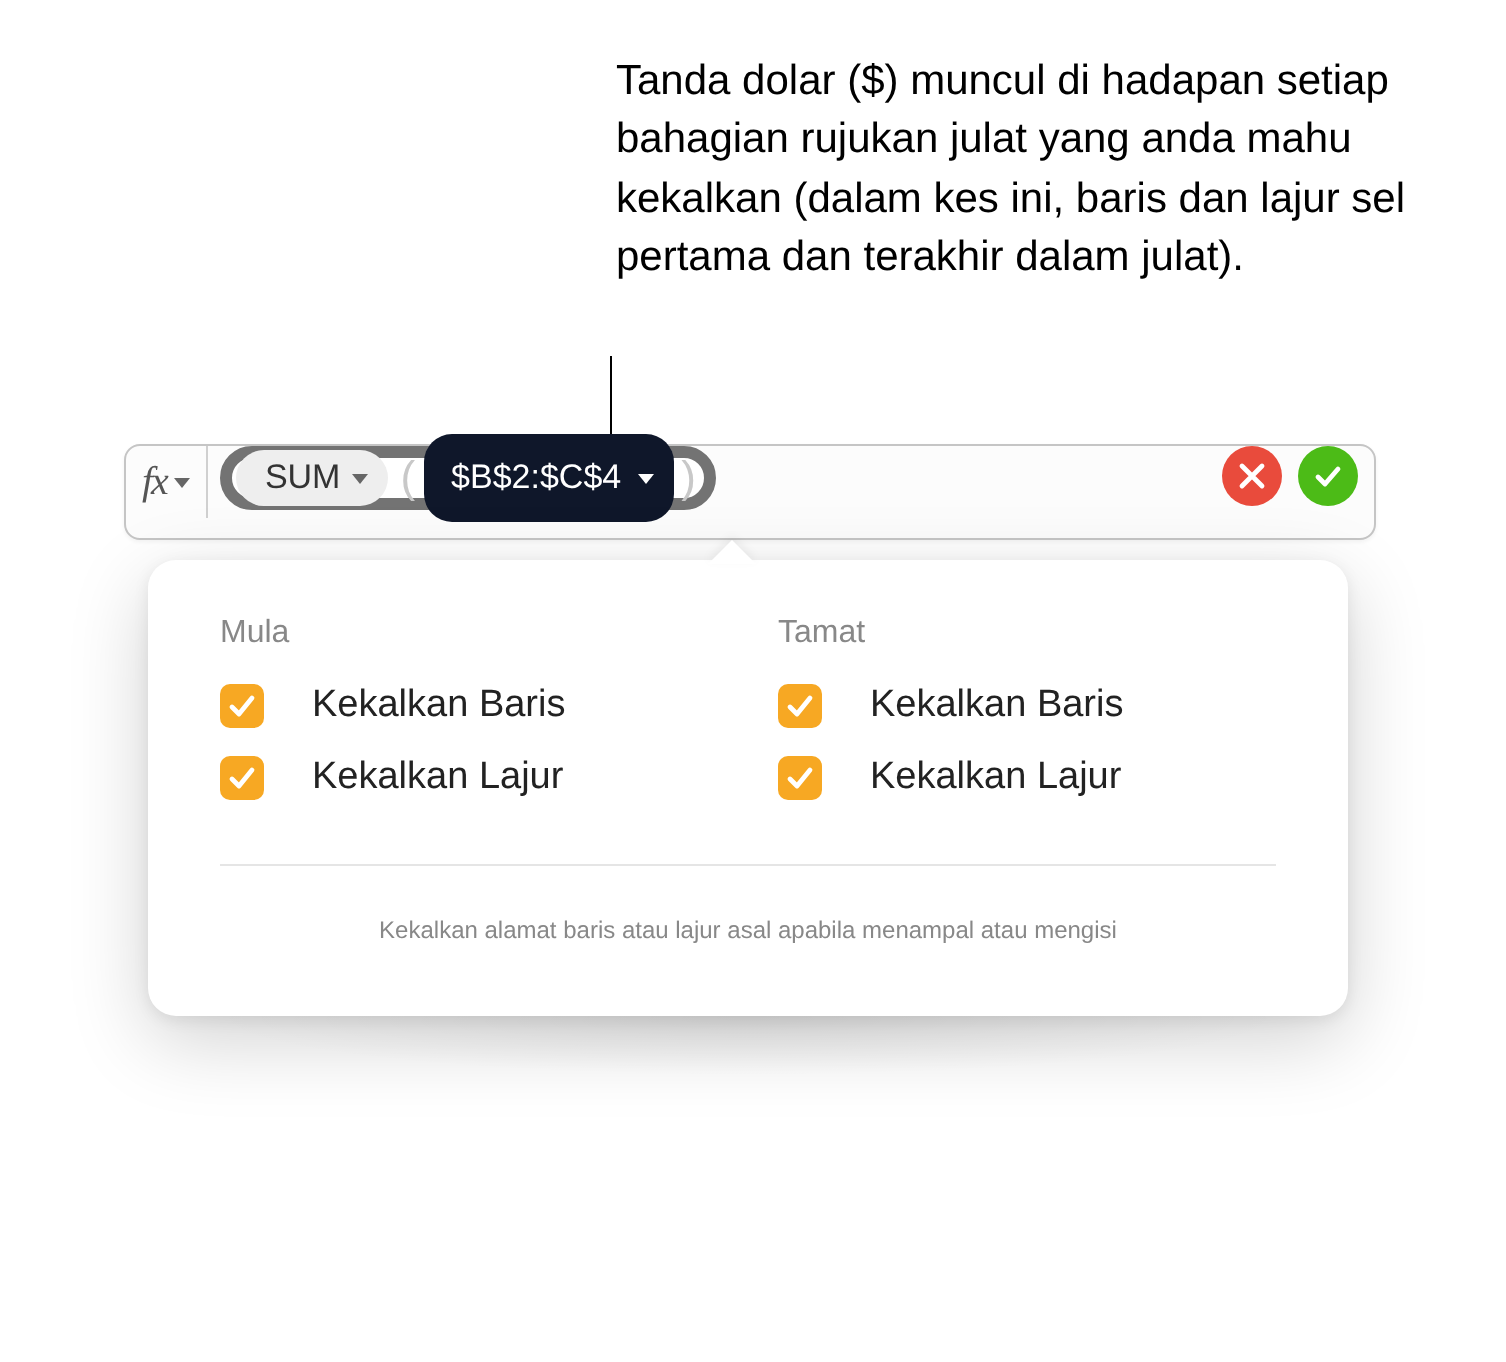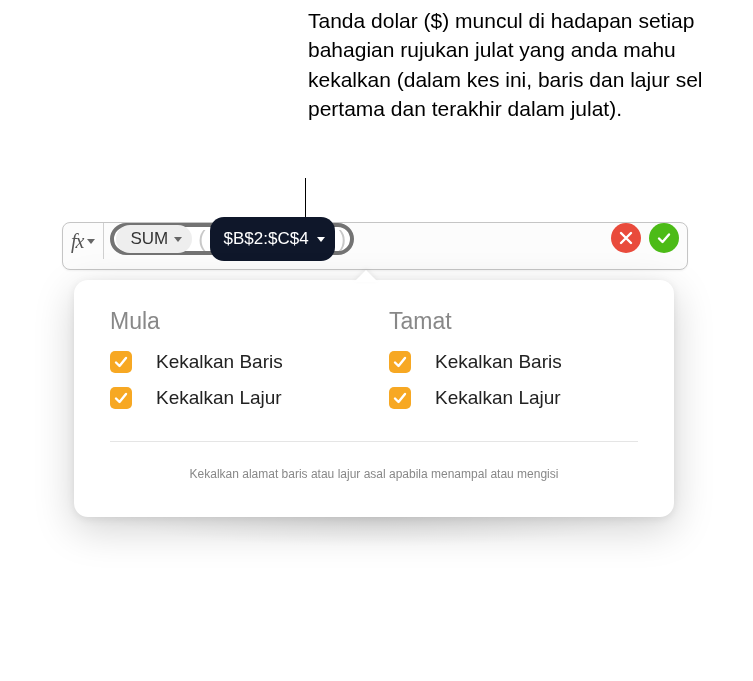--- a/index.html
+++ b/index.html
@@ -7,21 +7,21 @@
       font-family: -apple-system, BlinkMacSystemFont, "Helvetica Neue", Arial, sans-serif;
       background: #ffffff;
       width: 753px;
       height: 681px;
       position: relative;
       overflow: hidden;
     }
 
     .annotation {
       position: absolute;
-      top: 6px;
+      top: 26px;
       left: 308px;
       width: 410px;
       font-size: 21px;
       line-height: 1.4;
       color: #000;
     }
 
     .annotation-line {
       position: absolute;
       top: 178px;
@@ -79,21 +79,21 @@
       flex: 1;
       display: flex;
       align-items: center;
       padding: 0 6px;
     }
 
     .pill-group {
       display: flex;
       align-items: center;
       background: #fff;
-      border: 4px solid #737373;
+      border: 6px solid #737373;
       border-radius: 16px;
       height: 32px;
       padding: 0 2px;
     }
 
     .pill-func {
       display: inline-flex;
       align-items: center;
       background: #eeeeee;
       border-radius: 14px;
@@ -176,21 +176,21 @@
     }
 
     .popover-columns {
       display: flex;
       gap: 30px;
     }
 
     .popover-col { flex: 1; }
 
     .col-header {
-      font-size: 23px;
+      font-size: 16px;
       color: #888;
       margin-bottom: 16px;
     }
 
     .check-row {
       display: flex;
       align-items: center;
       gap: 24px;
       margin-bottom: 14px;
     }

